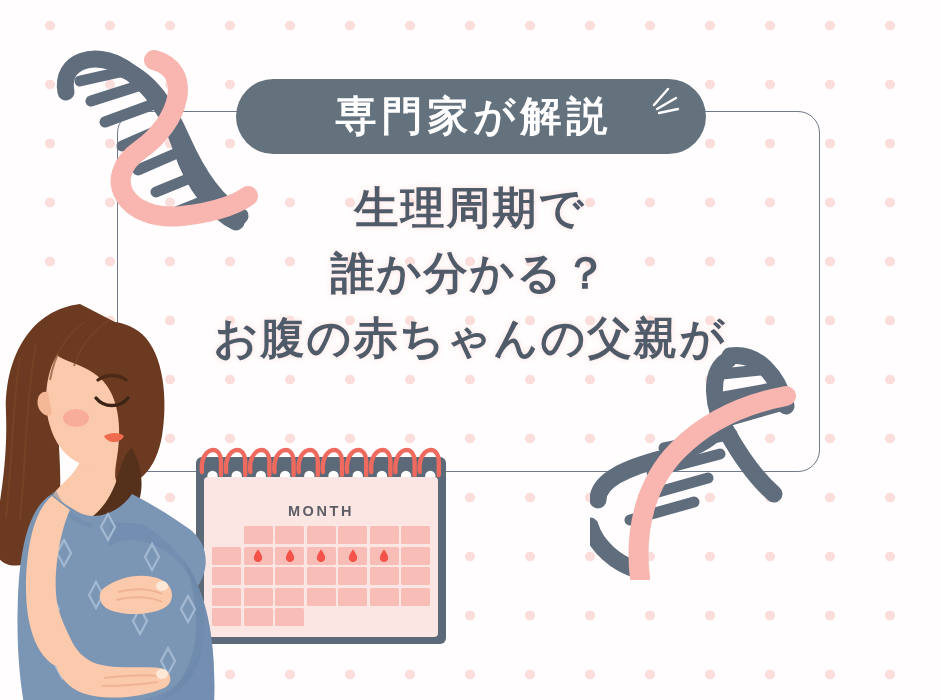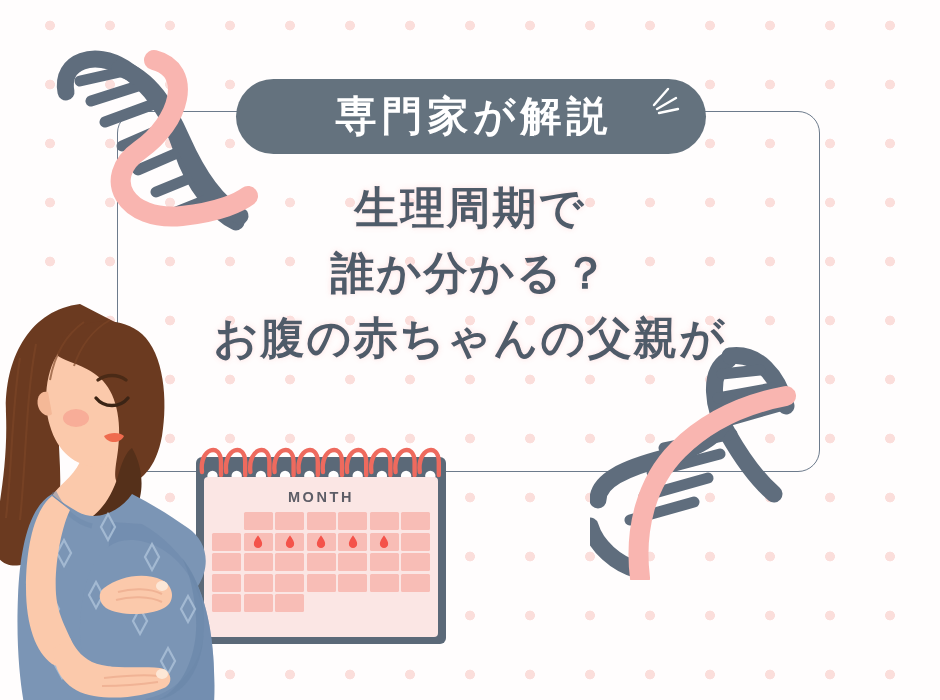--- a/index.html
+++ b/index.html
@@ -56,21 +56,21 @@
   #cal-body{
     position:absolute;left:0;top:25px;width:250px;height:187px;
     background:#5b6978;border-radius:6px;
   }
   #cal-page{
     position:absolute;left:8px;top:45px;width:234px;height:160px;
     background:#fbe6e4;border-radius:4px;overflow:hidden;
   }
   #cal-month{
     text-align:center;color:#5d5d66;font-size:14.5px;font-weight:600;
-    letter-spacing:2.6px;margin-top:12px;
+    letter-spacing:2.6px;margin-top:26px;
     font-family:"Liberation Sans",sans-serif;
   }
   #cal-grid{
     display:grid;grid-template-columns:repeat(7,1fr);
     gap:2.5px;padding:0 8px;margin-top:7px;
   }
   .cell{height:18px;border-radius:1.5px;position:relative;}
   .cell.on{background:#f8bdb6;}
   .cell.off{background:transparent;}
   .drop{

